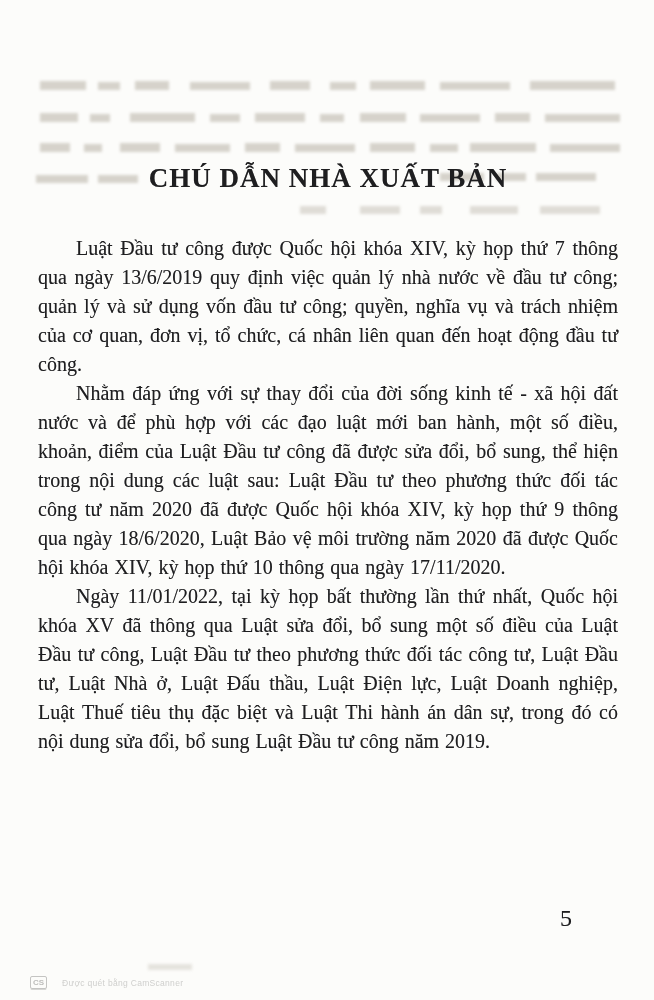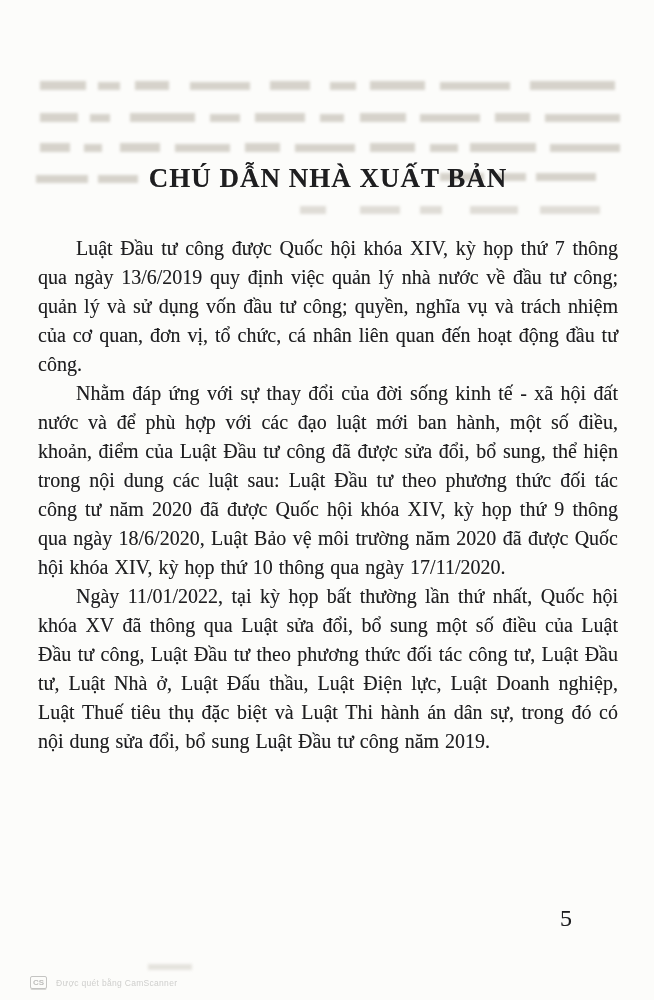--- a/index.html
+++ b/index.html
@@ -84,21 +84,21 @@
     position:absolute;
     top:905px;left:560px;
     font-size:24px;
     color:var(--ink);
     text-shadow:0 0 .5px rgba(30,30,32,.4);
   }
   
   .watermark{
     position:absolute;
     left:30px;bottom:11px;
-    display:flex;align-items:center;gap:9px;
+    display:flex;align-items:center;gap:15px;
     color:#c8c8c6;
   }
   .cs-icon{
     display:flex;align-items:center;justify-content:center;
     width:17px;height:13px;
     border:1px solid #c4c4c2;
     border-radius:2px;
     font-family:"Liberation Sans", sans-serif;
     font-size:8px;font-weight:700;
     color:#bdbdbb;

